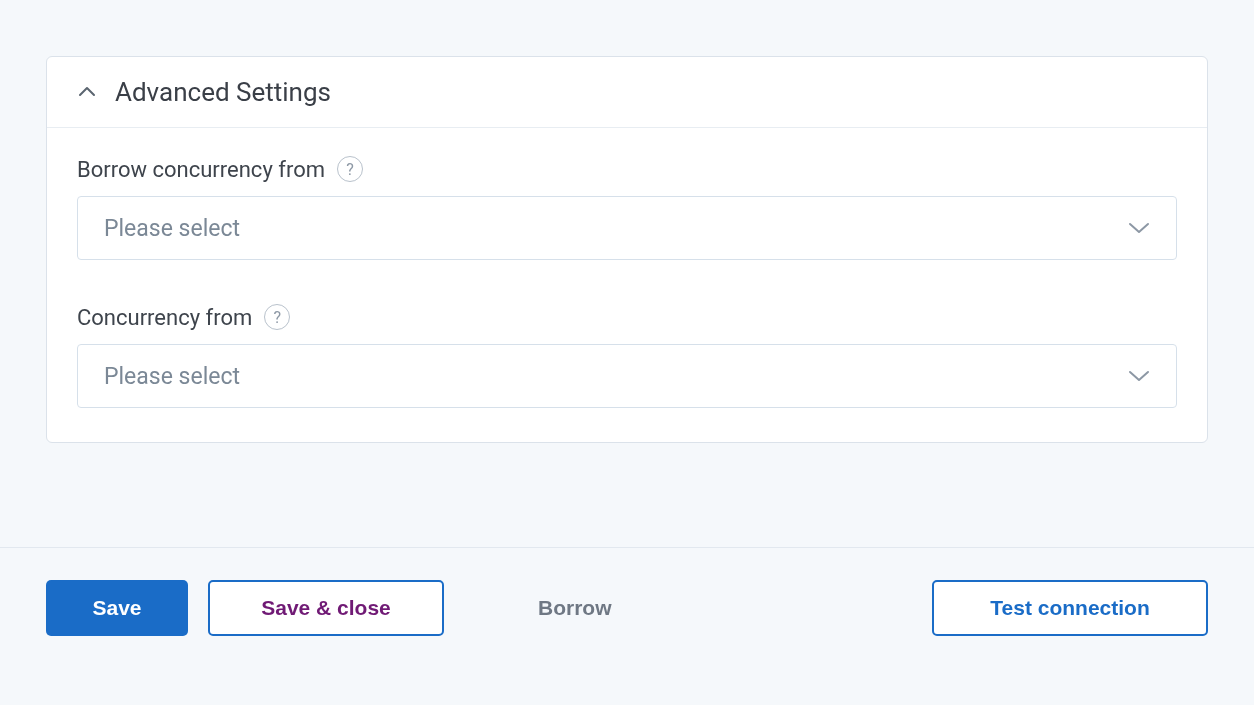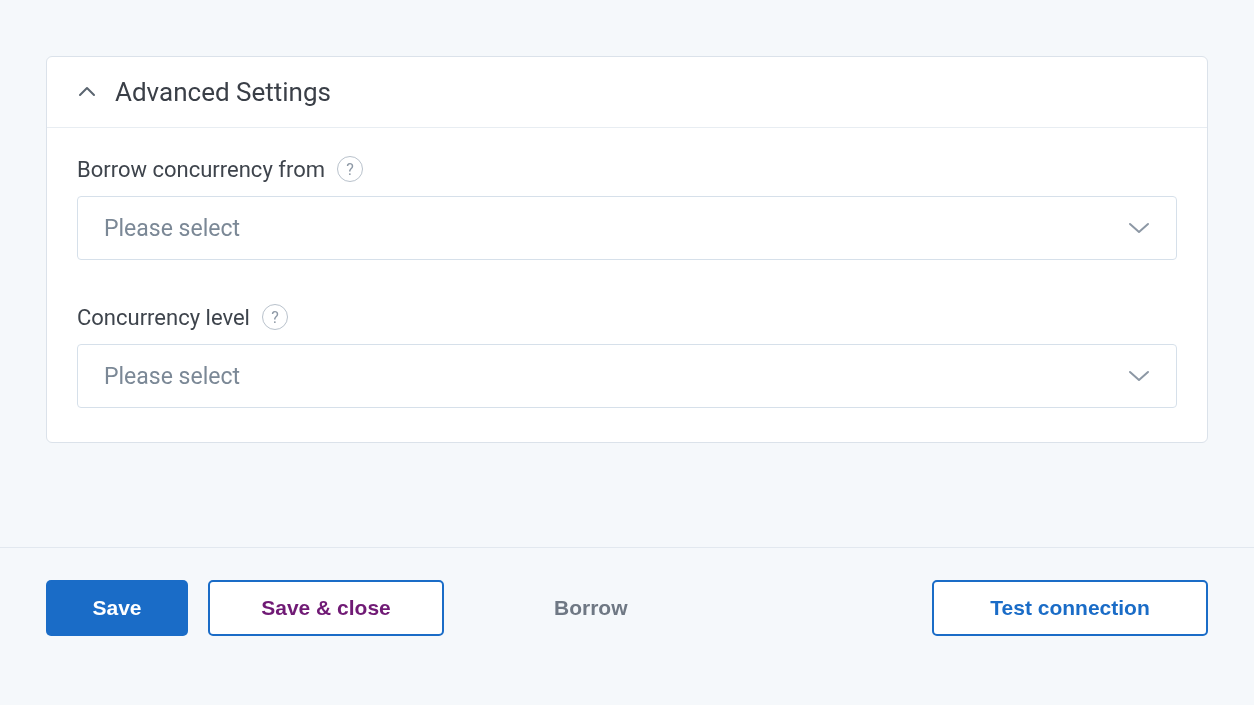--- a/index.html
+++ b/index.html
@@ -112,21 +112,21 @@
       border-top: 1px solid #e2e8ef;
       margin: 104px 0 0 0;
     }
     .footer {
       display: flex;
       align-items: center;
       padding: 32px 46px 0 46px;
     }
     .btn {
       height: 56px;
-      padding: 0 46px;
+      padding: 0 30px;
       font-size: 21px;
       font-weight: 600;
       border-radius: 5px;
       cursor: pointer;
       display: inline-flex;
       align-items: center;
       justify-content: center;
       border: none;
       background: transparent;
     }
@@ -187,21 +187,21 @@
           <span class="select-placeholder">Please select</span>
           <span class="select-chevron">
             <svg viewBox="0 0 22 14" fill="none" stroke="#8d98a5" stroke-width="2" stroke-linecap="round" stroke-linejoin="round">
               <polyline points="2,3 11,11 20,3"></polyline>
             </svg>
           </span>
         </div>
       </div>
       <div class="field">
         <div class="field-label-row">
-          <span class="field-label">Concurrency level</span>
+          <span class="field-label">Concurrency from</span>
           <span class="help-icon">?</span>
         </div>
         <div class="select-box">
           <span class="select-placeholder">Please select</span>
           <span class="select-chevron">
             <svg viewBox="0 0 22 14" fill="none" stroke="#8d98a5" stroke-width="2" stroke-linecap="round" stroke-linejoin="round">
               <polyline points="2,3 11,11 20,3"></polyline>
             </svg>
           </span>
         </div>

